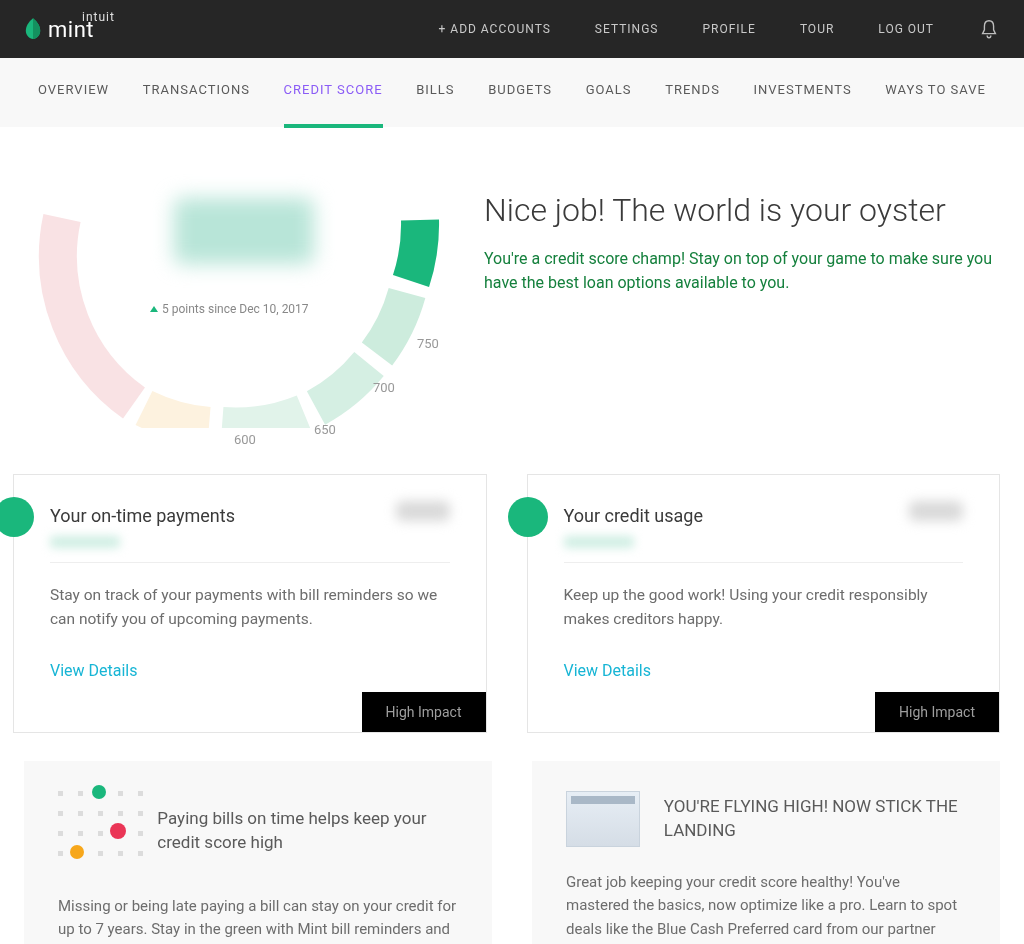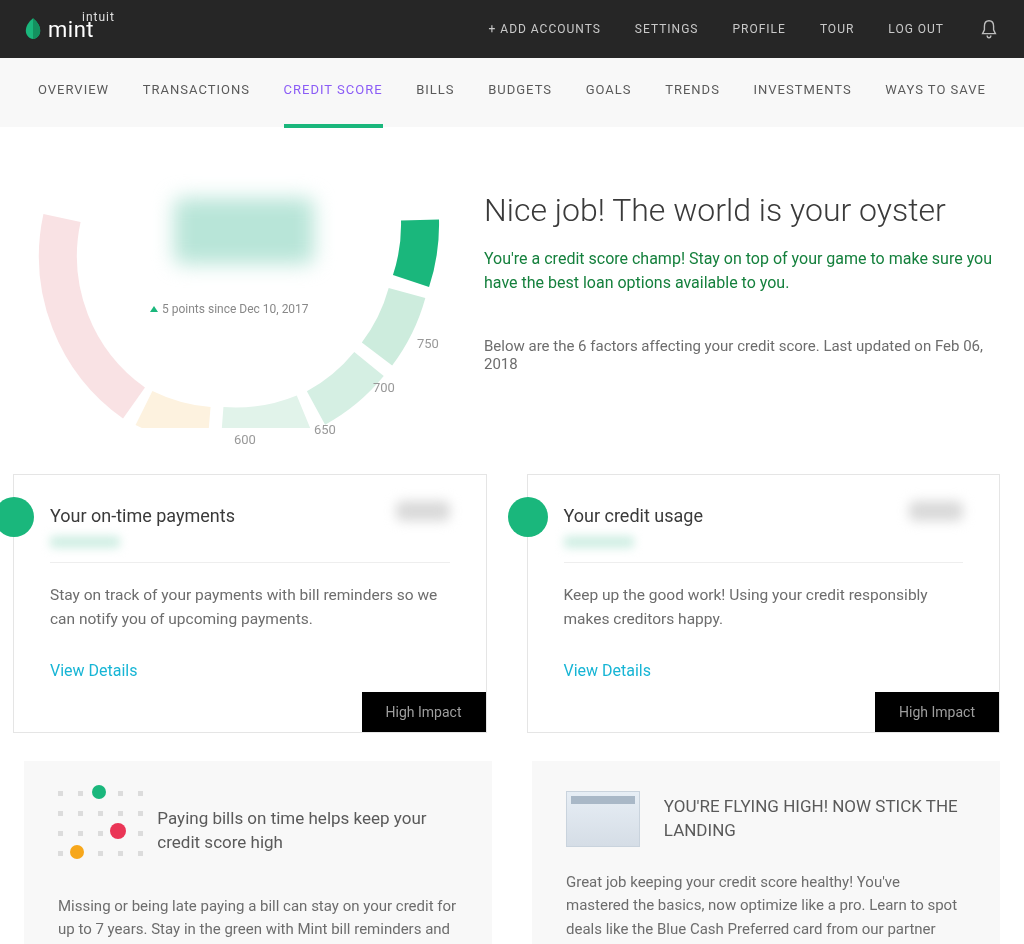--- a/index.html
+++ b/index.html
@@ -3,21 +3,21 @@
 <meta charset="utf-8">
 <style>
   * { box-sizing: border-box; margin: 0; padding: 0; }
   body { font-family: -apple-system, BlinkMacSystemFont, "Segoe UI", Roboto, Helvetica, Arial, sans-serif; background: #fff; color: #333; width: 1024px; }
   
   .topbar { background: #262626; height: 58px; display: flex; align-items: center; justify-content: space-between; padding: 0 24px; }
   .logo { display: flex; align-items: center; gap: 6px; }
   .logo-leaf { width: 18px; height: 22px; }
   .logo-text { color: #fff; font-size: 22px; font-weight: 400; letter-spacing: 0.5px; position: relative; }
   .logo-intuit { color: #fff; font-size: 12px; letter-spacing: 1px; position: absolute; top: -7px; left: 34px; opacity: .85 }
-  .topmenu { display: flex; align-items: center; gap: 34px; }
+  .topmenu { display: flex; align-items: center; gap: 44px; }
   .topmenu a { color: #c9c9c9; font-size: 12px; letter-spacing: 1px; text-decoration: none; cursor: pointer; }
   .bell-icon { width: 22px; height: 22px; stroke: #bdbdbd; fill: none; stroke-width: 1.5; }
   
   .secnav { height: 70px; display: flex; align-items: center; justify-content: space-between; background: #f8f8f8; padding: 0 38px; border-bottom: 1px solid #fff; }
   .secnav a { color: #5a5a5a; font-size: 13px; letter-spacing: 1px; text-decoration: none; cursor: pointer; padding-bottom: 6px; }
   .secnav a.active { color: #8b5cf6; position: relative; }
   .secnav a.active::after { content: ""; position: absolute; left: 0; right: 0; bottom: -25px; height: 4px; background: #1ab77c; }
   
   .hero { display: flex; padding: 50px 24px 0 24px; gap: 40px; }
   .gauge-col { flex: 0 0 420px; position: relative; height: 260px;}
@@ -116,21 +116,20 @@
       <span class="tri-up"></span><span>5 points since Dec 10, 2017</span>
     </div>
     <span class="tick" style="left:210px; top:254px;">600</span>
     <span class="tick" style="left:290px; top:244px;">650</span>
     <span class="tick" style="left:349px; top:202px;">700</span>
     <span class="tick" style="left:393px; top:158px;">750</span>
   </div>
   <div class="msg-col">
     <h1 class="hero-h">Nice job! The world is your oyster</h1>
     <p class="hero-p">You're a credit score champ! Stay on top of your game to make sure you have the best loan options available to you.</p>
-    <p class="hero-sub">Below are the 6 factors affecting your credit score. Last updated on Feb 06, 2018</p>
   </div>
 </div>
 
 <div class="cards-row">
   <div class="factor-card">
     <div class="factor-dot"></div>
     <div class="factor-title">Your on-time payments</div>
     <div class="factor-val-blur"></div>
     <span class="factor-sub-blur"></span>
     <hr>

